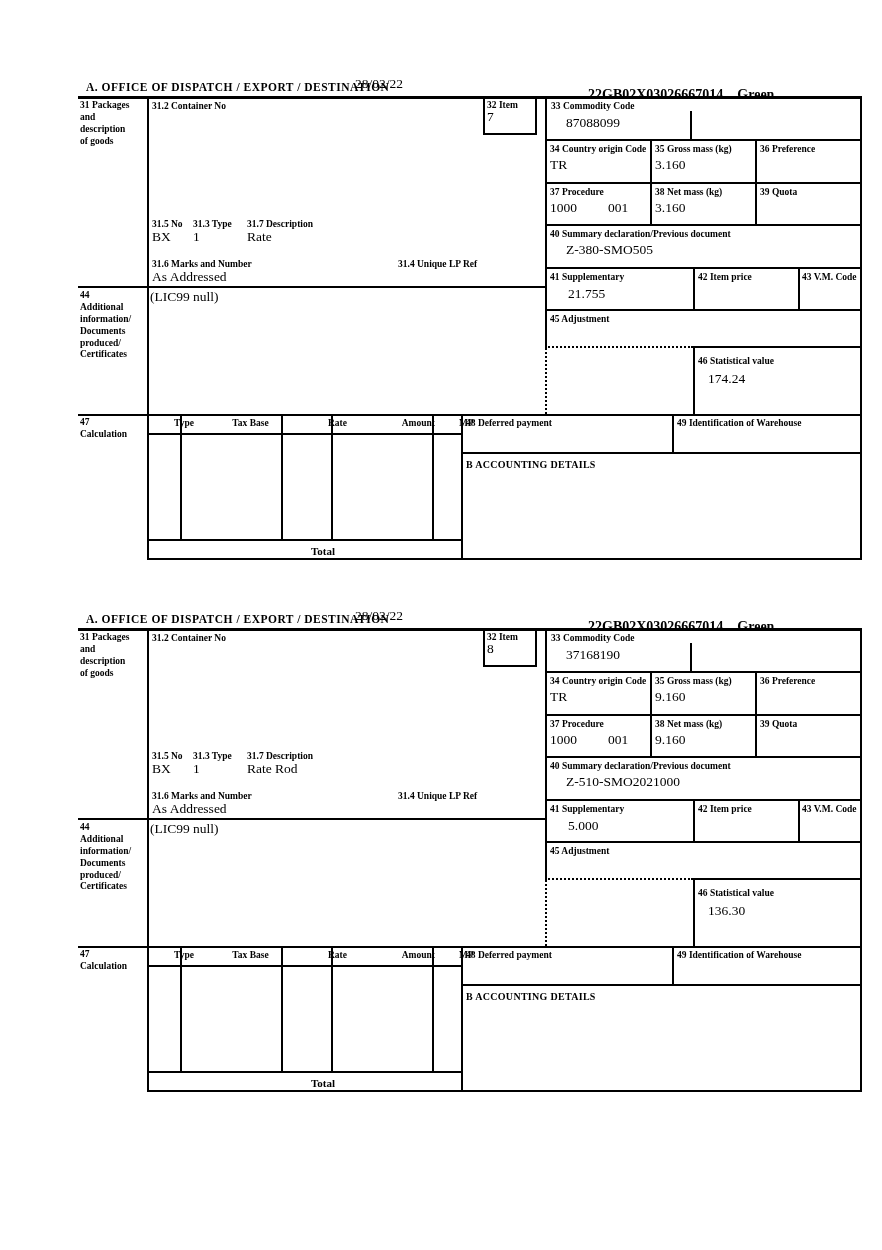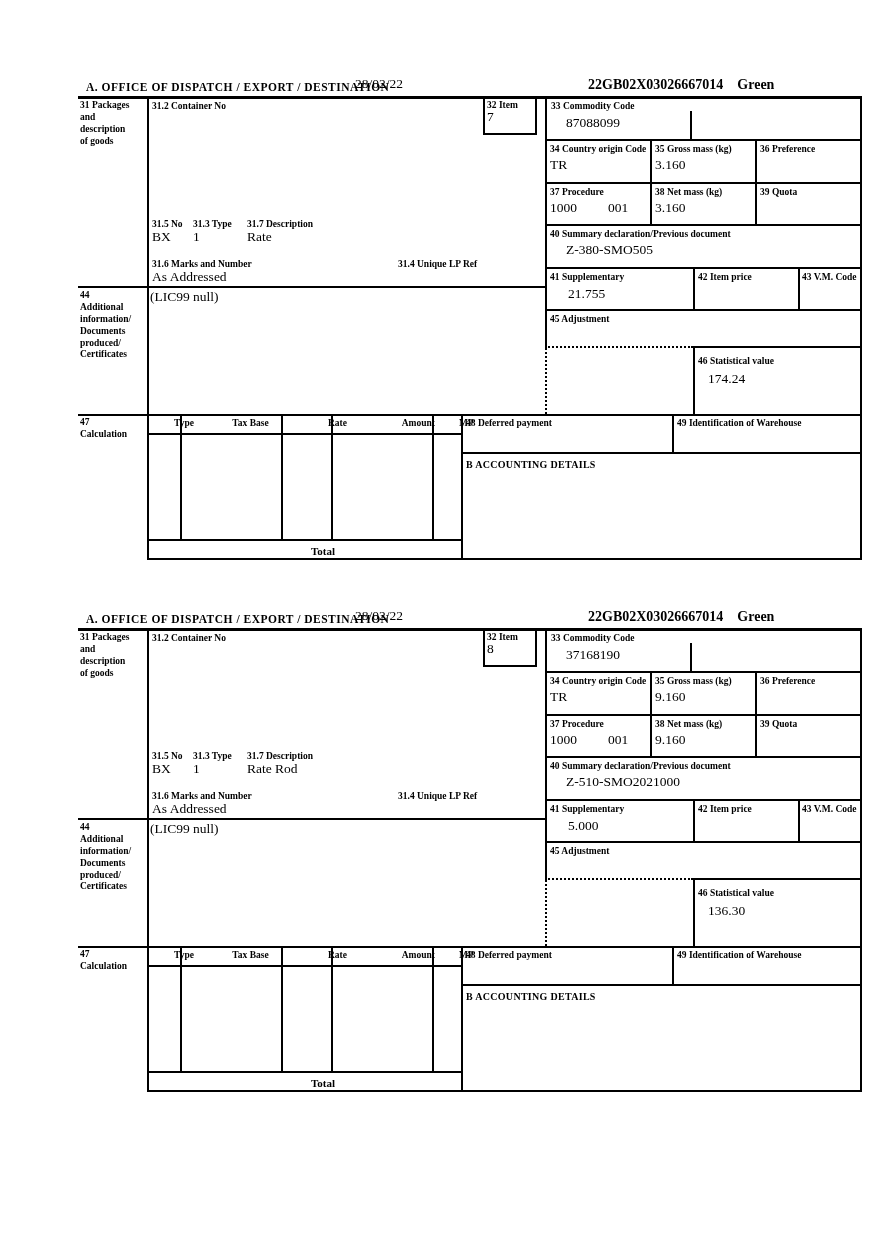--- a/index.html
+++ b/index.html
@@ -4,21 +4,21 @@
 <style>
   html,body { margin:0; padding:0; background:#ffffff; }
   .page { position:relative; width:882px; height:1250px; background:#fff;
           font-family:"Liberation Serif","DejaVu Serif",serif; color:#000; overflow:hidden; }
   .sec { position:absolute; left:0; width:882px; height:532px; }
   .hl, .vl { position:absolute; background:#000; }
   .hl.dot { background:none; border-top:2px dotted #000; height:0; }
   .vl.dot { background:none; border-left:2px dotted #000; width:0; }
   .hdr { position:absolute; font-size:11.5px; font-weight:bold; letter-spacing:0.5px; white-space:nowrap; }
   .big { font-size:14px; font-weight:bold; }
-  .refrow { position:absolute; display:flex; gap:14px; }
+  .refrow { position:absolute; display:flex; gap:14px;margin-top:10px; }
   .lbl { position:absolute; font-size:9.5px; font-weight:bold; line-height:1.25; white-space:nowrap; }
   .lbl.wrap { white-space:pre-line; }
   .val { position:absolute; font-size:13.5px; font-weight:normal; line-height:1.1; white-space:nowrap; }
   .colh { position:absolute; font-size:9.5px; font-weight:bold;margin-left:20px; }
   .acct { position:absolute; font-size:10px; font-weight:bold; letter-spacing:0.3px; }
   .total { position:absolute; font-size:11px; font-weight:bold; }
   .box32 { position:absolute; left:483px; top:99px; width:50px; height:34px;
            border-left:2px solid #000; border-right:2px solid #000; border-bottom:2px solid #000; }
 </style>
 </head>

